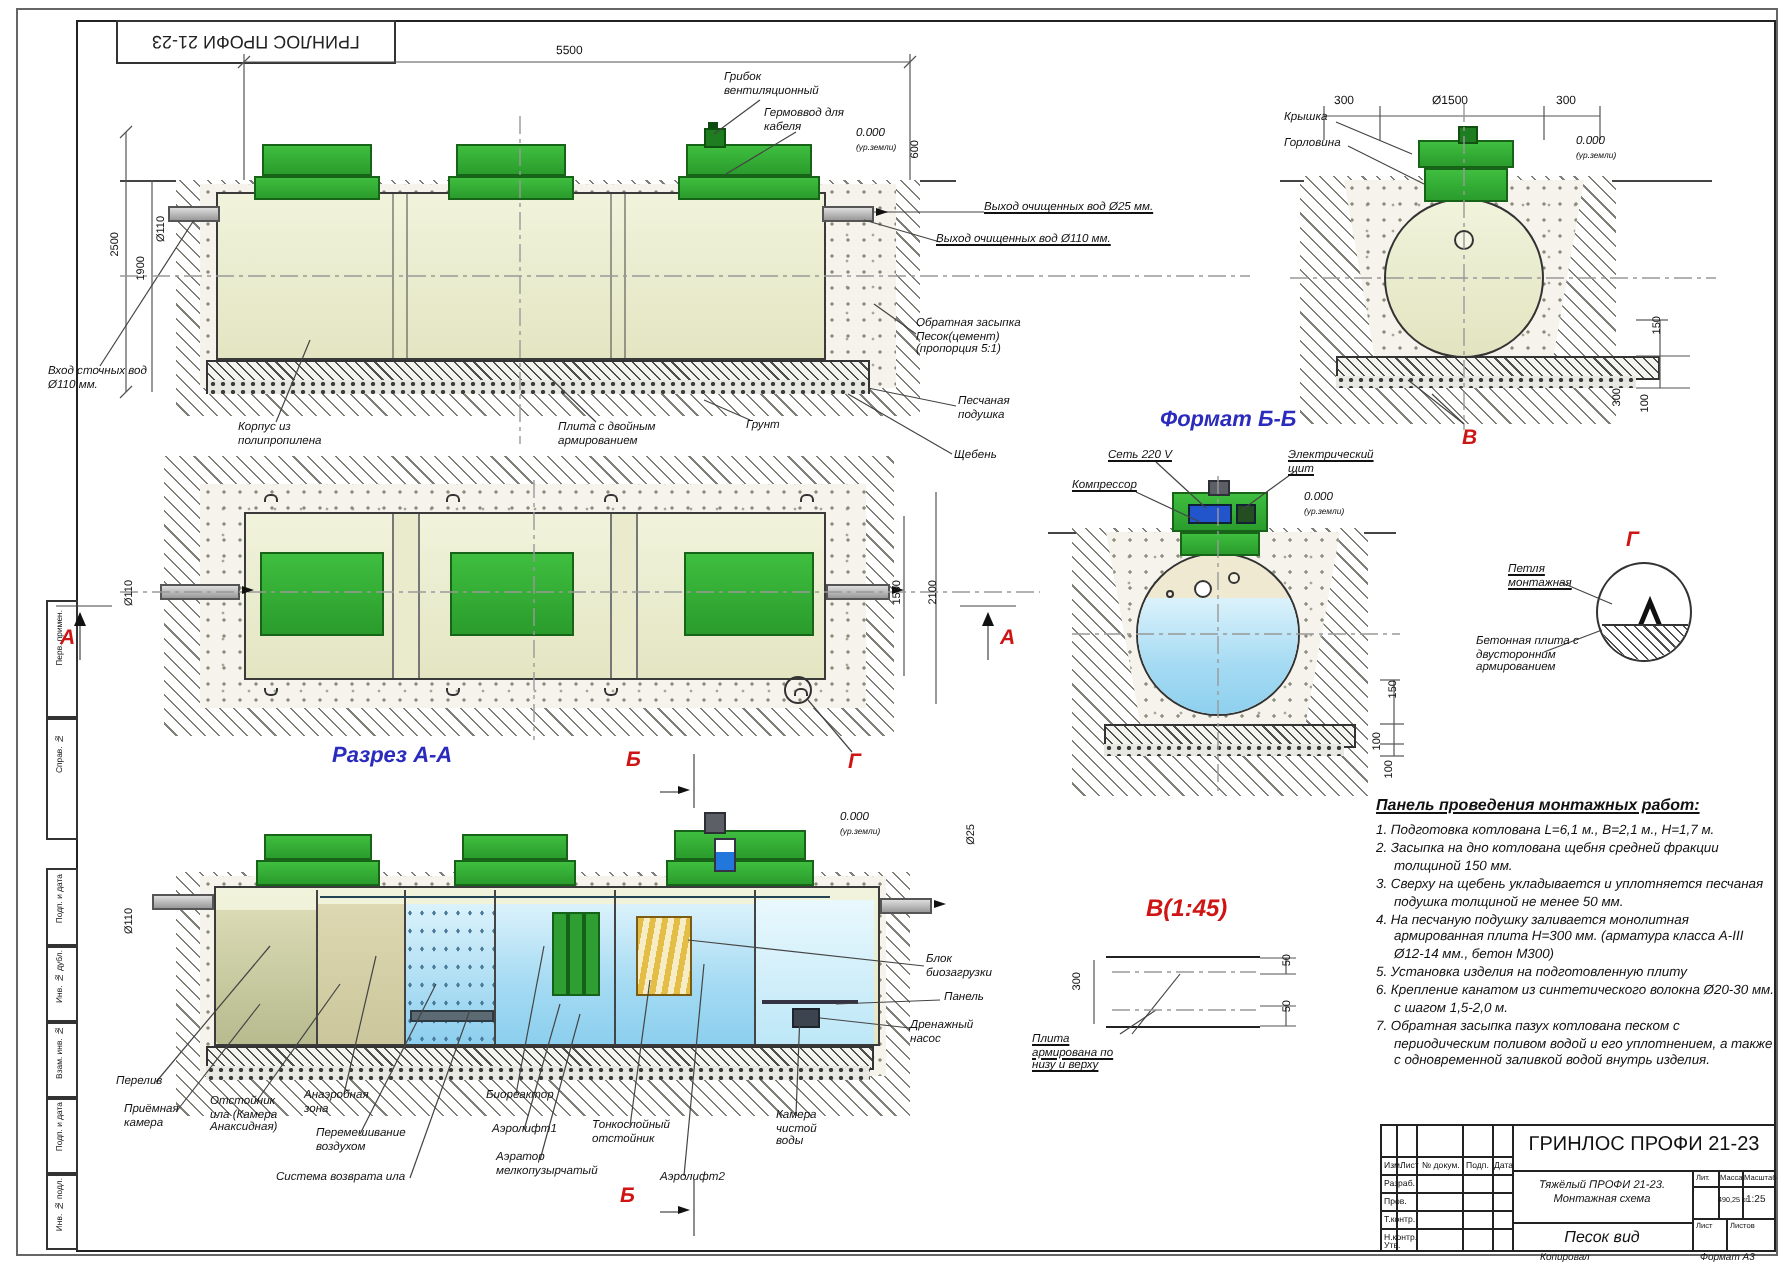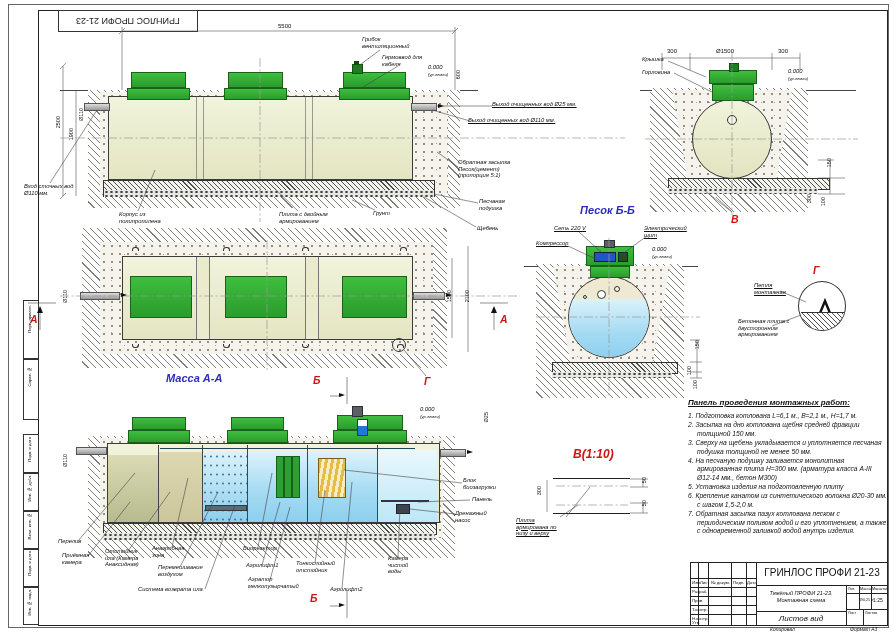--- a/index.html
+++ b/index.html
@@ -135,21 +135,21 @@
   <span class="vt" style="left:464px;top:290px">2100</span>
   <span class="vt" style="left:62px;top:290px">Ø110</span>
 
   <span class="mark-red" style="left:30px;top:313px">А</span>
   <div class="tri-up" style="left:37px;top:306px"></div>
   <span class="mark-red" style="left:500px;top:313px">А</span>
   <div class="tri-up" style="left:491px;top:306px"></div>
   <span class="mark-red" style="left:313px;top:374px">Б</span>
   <div class="tri-right" style="left:339px;top:393px"></div>
   <span class="mark-red" style="left:424px;top:375px">Г</span>
-  <span class="cap-blue" style="left:166px;top:372px">Масса А-А</span>
+  <span class="cap-blue" style="left:166px;top:372px">Разрез А-А</span>
 
   <div class="abs hatch" style="left:88px;top:436px;width:367px;height:122px"></div>
   <div class="abs sand" style="left:100px;top:438px;width:343px;height:100px"></div>
   <div class="abs hatch2" style="left:103px;top:523px;width:332px;height:10px;border:1px solid #333"></div>
   <div class="abs gravel" style="left:103px;top:533px;width:332px;height:7px"></div>
   <div class="abs tank" style="left:107px;top:443px;width:333px;height:80px"></div>
 
   <div class="abs water-olive" style="left:108px;top:455px;width:50px;height:67px;border-radius:0 0 0 2px"></div>
   <div class="abs water-tan" style="left:158px;top:452px;width:44px;height:70px"></div>
   <div class="abs water-blue" style="left:202px;top:452px;width:45px;height:70px;background-image:radial-gradient(#4a7b9a .7px,transparent .9px),linear-gradient(#dbf2fb,#8ccfee);background-size:6px 9px,100% 100%"></div>
@@ -220,21 +220,21 @@
   <span class="dim" style="left:716px;top:48px">Ø1500</span>
   <span class="dim" style="left:778px;top:48px">300</span>
   <span class="vt" style="left:826px;top:158px">150</span>
   <span class="vt" style="left:806px;top:194px">300</span>
   <span class="vt" style="left:820px;top:197px">100</span>
   <span class="lbl" style="left:642px;top:56px;width:30px">Крышка</span>
   <span class="lbl" style="left:642px;top:69px;width:36px">Горловина</span>
   <span class="lbl" style="left:788px;top:68px;width:34px"><span>0.000</span><br><span class="tiny">(ур.земли)</span></span>
   <span class="mark-red" style="left:731px;top:213px">В</span>
 
-  <span class="cap-blue" style="left:580px;top:204px">Песок Б-Б</span>
+  <span class="cap-blue" style="left:580px;top:204px">Формат Б-Б</span>
   <div class="abs hatch" style="left:536px;top:264px;width:148px;height:134px"></div>
   <div class="abs sand" style="left:553px;top:266px;width:117px;height:98px;clip-path:polygon(0 0,100% 0,85% 100%,15% 100%)"></div>
   <div class="abs hatch2" style="left:552px;top:362px;width:124px;height:10px;border:1px solid #333"></div>
   <div class="abs gravel" style="left:552px;top:372px;width:120px;height:6px"></div>
   <div class="abs circ" style="left:568px;top:276px;width:82px;height:82px;background:#efe9d2;overflow:hidden">
     <div class="abs water-blue" style="left:0;top:22px;width:82px;height:60px"></div>
     <div class="abs circ" style="left:28px;top:13px;width:9px;height:9px;background:#fff;border-width:1px"></div>
     <div class="abs circ" style="left:45px;top:9px;width:6px;height:6px;background:#f7f3e2;border-width:1px"></div>
     <div class="abs circ" style="left:14px;top:18px;width:4px;height:4px;background:#f7f3e2;border-width:1px"></div>
   </div>
@@ -257,21 +257,21 @@
   <span class="mark-red" style="left:813px;top:264px">Г</span>
   <div class="abs circ" style="left:798px;top:281px;width:48px;height:50px;border-width:1.5px;overflow:hidden;background:#fff">
     <div class="abs hatch2" style="left:2px;top:30px;width:44px;height:18px;border-top:1px solid #333;background-color:#fff"></div>
     <svg width="48" height="50">
       <path d="M12 33 c-5 7 4 10 7 3 l7 -17 l7 17 c3 7 12 4 7 -3" fill="none" stroke="#111" stroke-width="2.4"></path>
     </svg>
   </div>
   <span class="lbl und" style="left:754px;top:282px;width:40px">Петля монтажная</span>
   <span class="lbl" style="left:738px;top:318px;width:52px">Бетонная плита с двусторонним армированием</span>
 
-  <span class="mark-red" style="left:573px;top:447px;font-size:12px">В(1:10)</span>
+  <span class="mark-red" style="left:573px;top:447px;font-size:12px">В(1:45)</span>
   <div class="abs" style="left:553px;top:478px;width:77px;height:34px;border-top:1.2px solid #222;border-bottom:1.2px solid #222;background:#fff"></div>
   <span class="vt" style="left:536px;top:486px">300</span>
   <span class="vt" style="left:641px;top:477px">50</span>
   <span class="vt" style="left:641px;top:500px">50</span>
   <span class="lbl und" style="left:516px;top:517px;width:52px">Плита армирована по низу и верху</span>
 
   <div class="abs" style="left:688px;top:398px;width:200px;height:160px">
     <div style="font:italic bold 8px 'Liberation Sans',sans-serif;text-decoration:underline;margin-bottom:5px;color:#111">Панель проведения монтажных работ:</div>
     <div style="font:italic 6.7px/1.25 'Liberation Sans',sans-serif;margin-bottom:1px;padding-left:9px;text-indent:-9px;color:#111">1.  Подготовка котлована L=6,1 м., B=2,1 м., H=1,7 м.</div>
     <div style="font:italic 6.7px/1.25 'Liberation Sans',sans-serif;margin-bottom:1px;padding-left:9px;text-indent:-9px;color:#111">2.  Засыпка на дно котлована щебня средней фракции толщиной 150 мм.</div>
@@ -301,21 +301,21 @@
     <span class="stamptxt" style="left:1px;top:26px">Разраб.</span>
     <span class="stamptxt" style="left:1px;top:35px">Пров.</span>
     <span class="stamptxt" style="left:1px;top:44px">Т.контр.</span>
     <span class="stamptxt" style="left:1px;top:53px">Н.контр.</span>
     <span class="stamptxt" style="left:1px;top:57px">Утв.</span>
     <div class="stampline" style="left:65px;top:22px;width:131px;height:1px"></div>
     <span style="position:absolute;left:68px;top:4px;width:126px;text-align:center;font:10px 'Liberation Sans',sans-serif;color:#111">ГРИНЛОС ПРОФИ 21-23</span>
     <div class="stampline" style="left:155px;top:22px;width:1px;height:40px"></div>
     <div class="stampline" style="left:65px;top:48px;width:90px;height:1px"></div>
     <span style="position:absolute;left:67px;top:27px;width:86px;text-align:center;font:italic 5.6px/1.3 'Liberation Sans',sans-serif;color:#111"><span>Тяжёлый ПРОФИ 21-23.</span><br><span>Монтажная схема</span></span>
-    <span style="position:absolute;left:67px;top:51px;width:86px;text-align:center;font:italic 8px 'Liberation Sans',sans-serif;color:#111">Листов вид</span>
+    <span style="position:absolute;left:67px;top:51px;width:86px;text-align:center;font:italic 8px 'Liberation Sans',sans-serif;color:#111">Песок вид</span>
     <div class="stampline" style="left:155px;top:30px;width:41px;height:1px"></div>
     <div class="stampline" style="left:168px;top:22px;width:1px;height:24px"></div>
     <div class="stampline" style="left:180px;top:22px;width:1px;height:24px"></div>
     <span class="stamptxt" style="left:157px;top:24px;font-size:3.8px">Лит.</span>
     <span class="stamptxt" style="left:169px;top:24px;font-size:3.8px">Масса</span>
     <span class="stamptxt" style="left:181px;top:24px;font-size:3.8px">Масштаб</span>
     <span class="stamptxt" style="left:168px;top:35px;font-size:3.6px">490,25 кг</span>
     <span class="stamptxt" style="left:182px;top:34px;font-size:5px">1:25</span>
     <div class="stampline" style="left:155px;top:46px;width:41px;height:1px"></div>
     <div class="stampline" style="left:172px;top:46px;width:1px;height:16px"></div>

